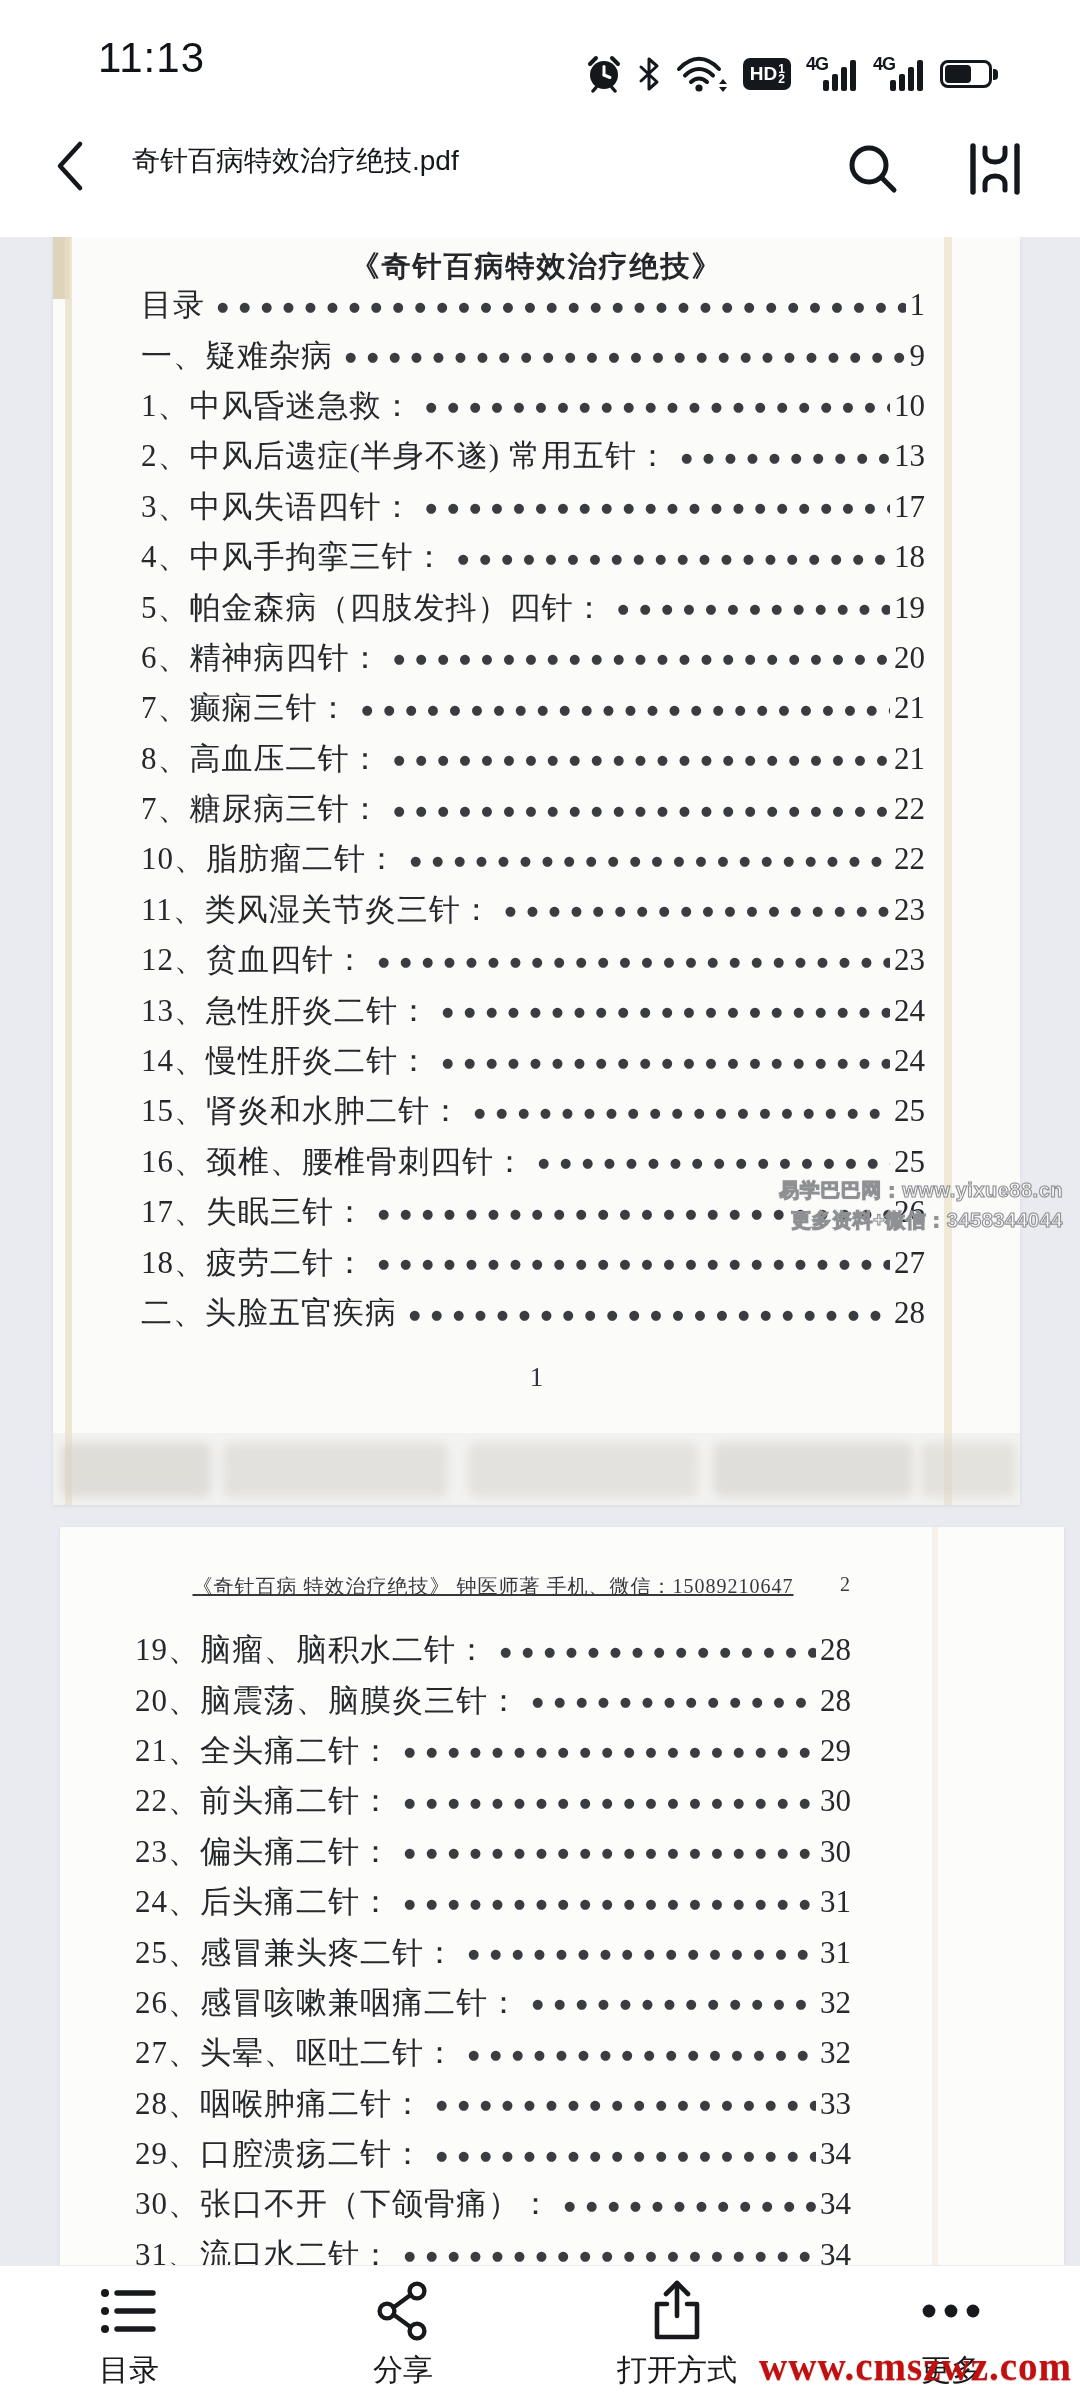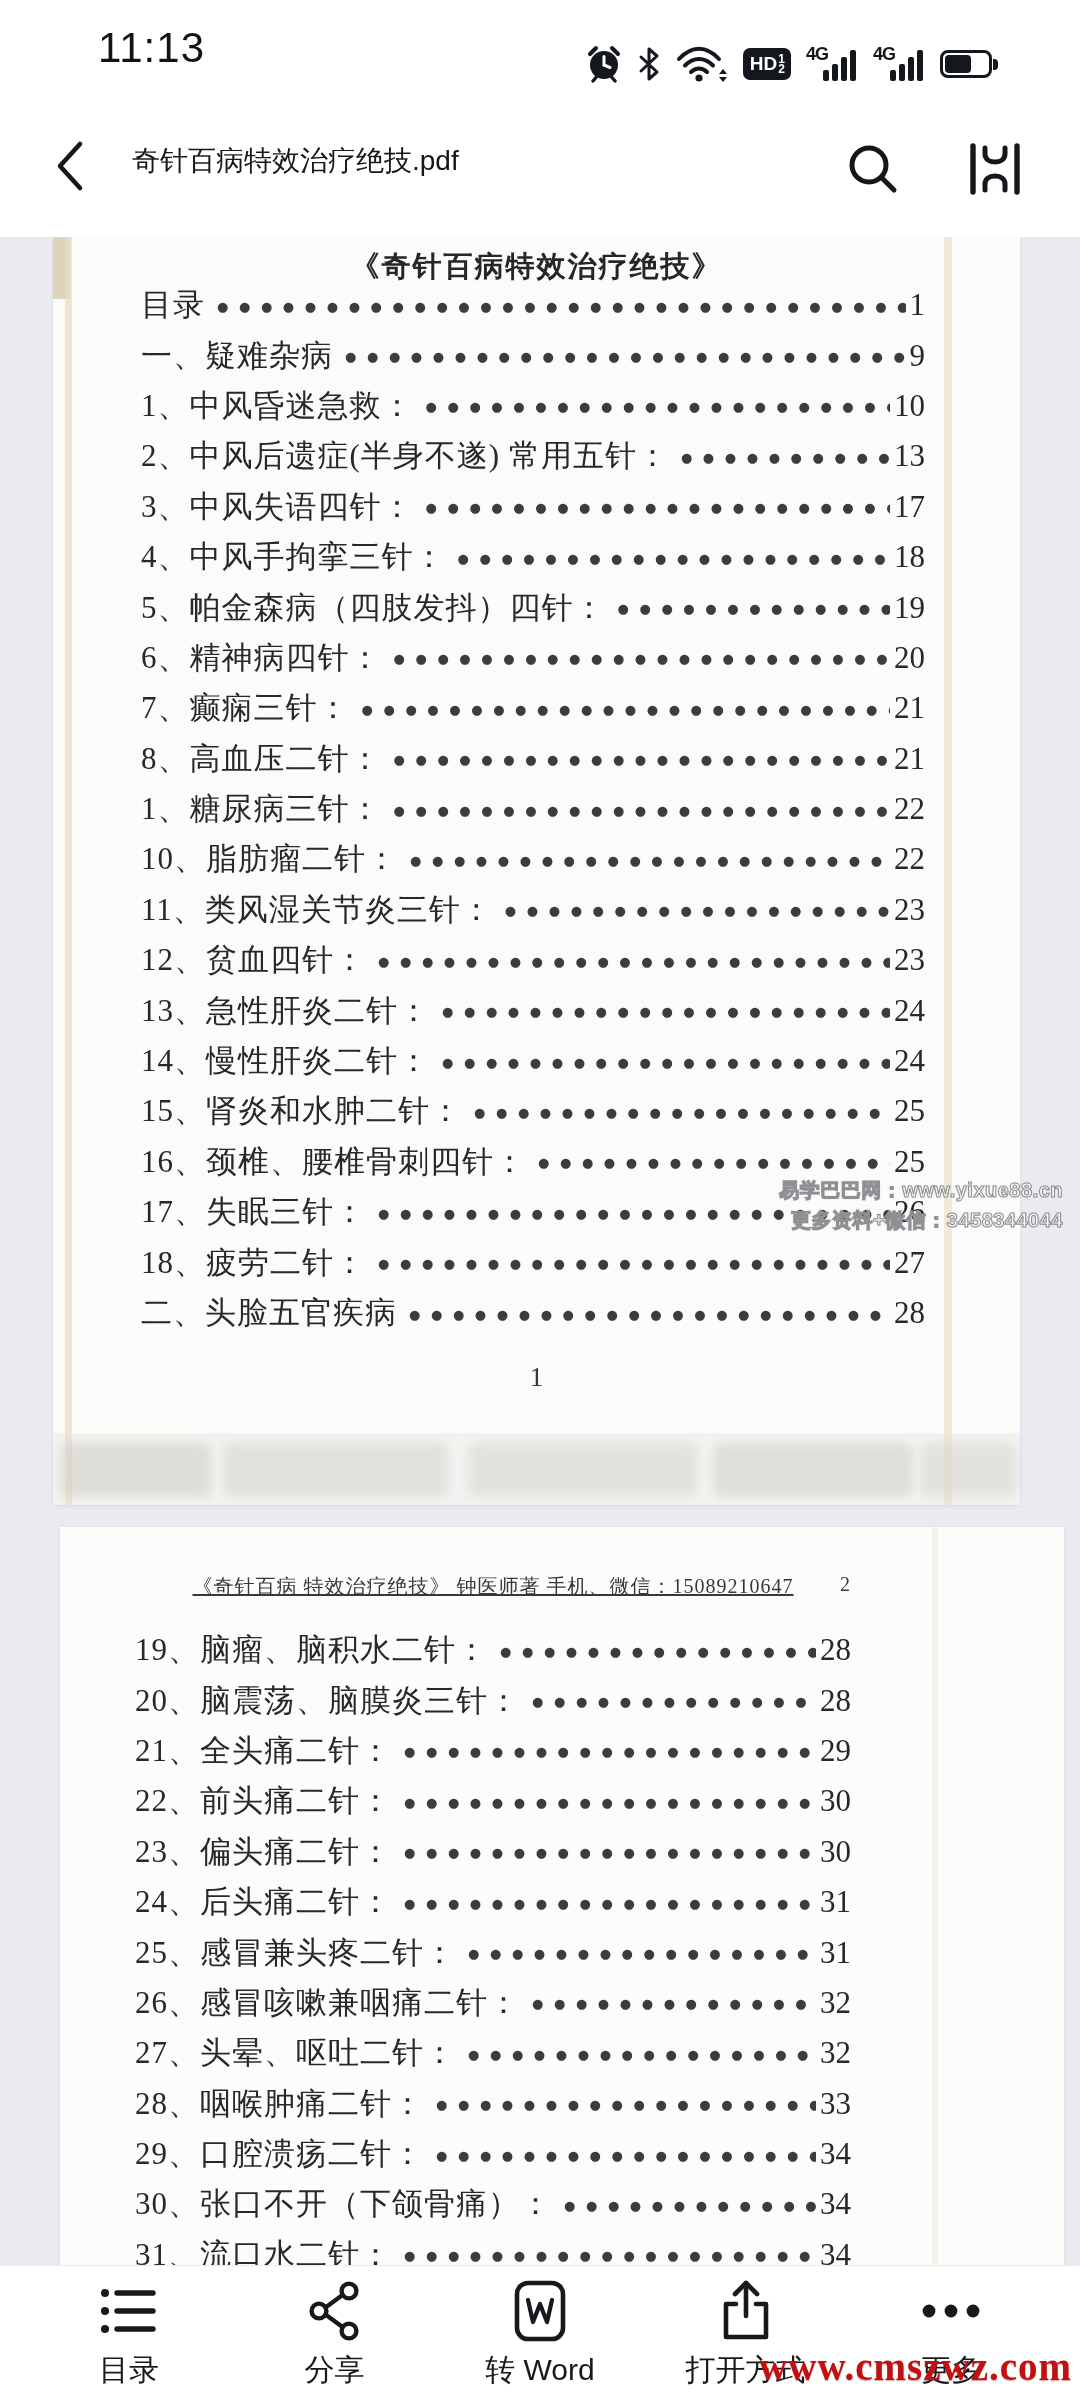--- a/index.html
+++ b/index.html
@@ -2,21 +2,21 @@
 <html><head>
 <meta charset="utf-8">
 <style>
   * { margin:0; padding:0; box-sizing:border-box; }
   html,body { width:1080px; height:2400px; }
   body {
     position:relative; overflow:hidden; background:#ffffff;
     font-family:"Liberation Sans","DejaVu Sans",sans-serif; color:#111;
   }
   
-  .statusbar { position:absolute; top:0; left:0; width:1080px; height:96px; background:#fff; }
+  .statusbar { position:absolute; top:10px; left:0; width:1080px; height:96px; background:#fff; }
   .time { position:absolute; left:98px; top:24px; font-size:42px; font-weight:500; letter-spacing:1px; color:#101318; }
   .sticons { position:absolute; right:82px; top:28px; display:flex; align-items:center; gap:15px; height:40px;margin-top:16px; }
   .hdbadge { background:#14171c; color:#fff; border-radius:7px; height:32px; padding:2px 6px 2px 7px;
              display:flex; align-items:center; font-weight:700; }
   .hdbadge .hd { font-size:19px; letter-spacing:0; }
   .hdbadge .frac { display:flex; flex-direction:column; line-height:10px; font-size:12px; margin-left:1px; }
   .sig { position:relative; width:46px; height:38px; }
   .sig .g { position:absolute; left:0; top:-1px; font-size:18px; font-weight:700; color:#14171c; letter-spacing:-1px;}
   .sig i { position:absolute; bottom:2px; width:6px; background:#14171c; border-radius:2px; }
   .sig i:nth-of-type(1){ left:17px; height:11px; }
@@ -215,21 +215,21 @@
           <span class="lab">7、癫痫三针：</span>
           <span class="leader">● ● ● ● ● ● ● ● ● ● ● ● ● ● ● ● ● ● ● ● ● ● ● ● ● ● ● ● ● ● ● ● ● ● ● ● ● ● ● ● ● ● ● ● ● ● ● ● ● ● ● ● ● ● ● ● ● ● ● ● ● ● ● ● ● ● ● ● ● ● ● ● ● ● ● ● ● ● ● ● ● ● ● ● ● ● ● ● ● ●</span>
           <span class="pg">21</span>
         </div>
         <div class="toc-row">
           <span class="lab">8、高血压二针：</span>
           <span class="leader">● ● ● ● ● ● ● ● ● ● ● ● ● ● ● ● ● ● ● ● ● ● ● ● ● ● ● ● ● ● ● ● ● ● ● ● ● ● ● ● ● ● ● ● ● ● ● ● ● ● ● ● ● ● ● ● ● ● ● ● ● ● ● ● ● ● ● ● ● ● ● ● ● ● ● ● ● ● ● ● ● ● ● ● ● ● ● ● ● ●</span>
           <span class="pg">21</span>
         </div>
         <div class="toc-row">
-          <span class="lab">1、糖尿病三针：</span>
+          <span class="lab">7、糖尿病三针：</span>
           <span class="leader">● ● ● ● ● ● ● ● ● ● ● ● ● ● ● ● ● ● ● ● ● ● ● ● ● ● ● ● ● ● ● ● ● ● ● ● ● ● ● ● ● ● ● ● ● ● ● ● ● ● ● ● ● ● ● ● ● ● ● ● ● ● ● ● ● ● ● ● ● ● ● ● ● ● ● ● ● ● ● ● ● ● ● ● ● ● ● ● ● ●</span>
           <span class="pg">22</span>
         </div>
         <div class="toc-row">
           <span class="lab">10、脂肪瘤二针：</span>
           <span class="leader">● ● ● ● ● ● ● ● ● ● ● ● ● ● ● ● ● ● ● ● ● ● ● ● ● ● ● ● ● ● ● ● ● ● ● ● ● ● ● ● ● ● ● ● ● ● ● ● ● ● ● ● ● ● ● ● ● ● ● ● ● ● ● ● ● ● ● ● ● ● ● ● ● ● ● ● ● ● ● ● ● ● ● ● ● ● ● ● ● ●</span>
           <span class="pg">22</span>
         </div>
         <div class="toc-row">
           <span class="lab">11、类风湿关节炎三针：</span>
@@ -392,29 +392,20 @@
         <circle cx="42" cy="10" r="7.4" stroke="#17191d" stroke-width="4.4" fill="none"></circle>
         <circle cx="12" cy="30" r="7.4" stroke="#17191d" stroke-width="4.4" fill="none"></circle>
         <circle cx="42" cy="50" r="7.4" stroke="#17191d" stroke-width="4.4" fill="none"></circle>
         <path d="M18.5 26.5 L35.5 14" stroke="#17191d" stroke-width="4.4" stroke-linecap="round"></path>
         <path d="M18.5 33.5 L35.5 46" stroke="#17191d" stroke-width="4.4" stroke-linecap="round"></path>
       </svg>
     </span>
     <span class="tb-label">分享</span>
   </div>
 
-  <div class="tb-item">
-    <span class="tb-ic">
-      <svg width="52" height="62" viewBox="0 0 52 62">
-        <rect x="3" y="3" width="46" height="56" rx="11" stroke="#17191d" stroke-width="4.6" fill="none"></rect>
-        <path d="M14 20 L19 42 L26 24 L33 42 L38 20" stroke="#17191d" stroke-width="4.2" fill="none" stroke-linecap="round" stroke-linejoin="round"></path>
-      </svg>
-    </span>
-    <span class="tb-label">转 Word</span>
-  </div>
 
   <div class="tb-item">
     <span class="tb-ic">
       <svg width="56" height="62" viewBox="0 0 56 62">
         <path d="M28 3 L28 36" stroke="#17191d" stroke-width="4.6" stroke-linecap="round"></path>
         <path d="M17 14 L28 3 L39 14" stroke="#17191d" stroke-width="4.6" fill="none" stroke-linecap="round" stroke-linejoin="round"></path>
         <path d="M18 24 L8 24 L8 57 L48 57 L48 24 L38 24" stroke="#17191d" stroke-width="4.6" fill="none" stroke-linecap="round" stroke-linejoin="round"></path>
       </svg>
     </span>
     <span class="tb-label">打开方式</span>

